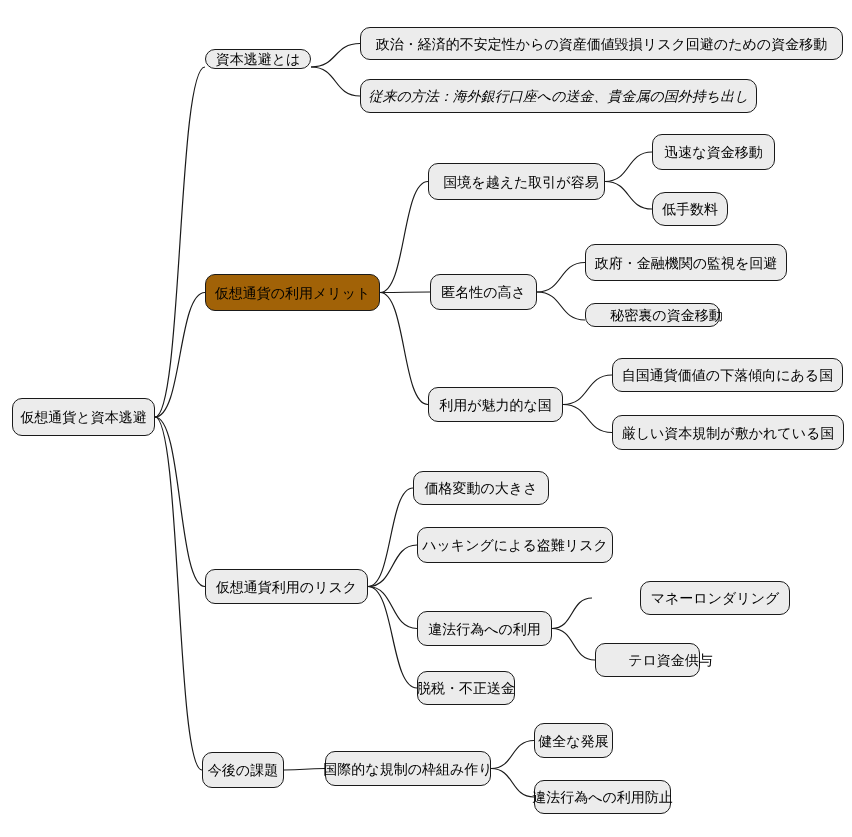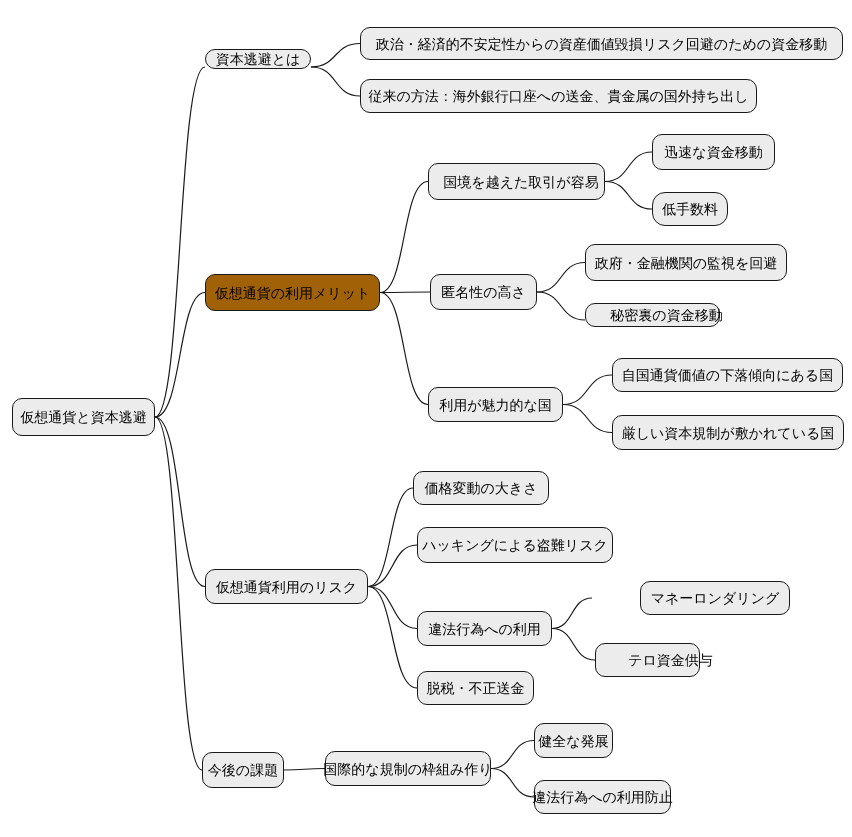--- a/index.html
+++ b/index.html
@@ -73,21 +73,21 @@
 <div class="node" style="left: 12px; top: 398px; width: 143px; height: 38px; background: rgb(236, 236, 236); border-color: rgb(26, 26, 26);">
       <span class="node-label" style="color: rgb(0, 0, 0);">仮想通貨と資本逃避</span>
     </div>
     <div class="node" style="left: 205px; top: 49px; width: 106px; height: 20px; background: rgb(236, 236, 236); border-color: rgb(26, 26, 26);">
       <span class="node-label" style="color: rgb(0, 0, 0);">資本逃避とは</span>
     </div>
     <div class="node" style="left: 360px; top: 27px; width: 483px; height: 33px; background: rgb(236, 236, 236); border-color: rgb(26, 26, 26);">
       <span class="node-label" style="color: rgb(0, 0, 0);">政治・経済的不安定性からの資産価値毀損リスク回避のための資金移動</span>
     </div>
     <div class="node" style="left: 360px; top: 79px; width: 397px; height: 34px; background: rgb(236, 236, 236); border-color: rgb(26, 26, 26);">
-      <span class="node-label" style="color: rgb(0, 0, 0);">従来の方法：海外銀行口座への送金、貴金属の国外持ち出し</span>
+      <span class="node-label" style="color: rgb(0, 0, 0); font-style: italic;">従来の方法：海外銀行口座への送金、貴金属の国外持ち出し</span>
     </div>
     <div class="node" style="left: 205px; top: 274px; width: 175px; height: 37px; background: #a16207; border-color: rgb(26, 26, 26);">
       <span class="node-label" style="color: rgb(0, 0, 0);">仮想通貨の利用メリット</span>
     </div>
     <div class="node" style="left: 428px; top: 163px; width: 177px; height: 37px; background: rgb(236, 236, 236); border-color: rgb(26, 26, 26); padding-left: 9px;">
       <span class="node-label" style="color: rgb(0, 0, 0);">国境を越えた取引が容易</span>
     </div>
     <div class="node" style="left: 652px; top: 134px; width: 123px; height: 36px; background: rgb(236, 236, 236); border-color: rgb(26, 26, 26);">
       <span class="node-label" style="color: rgb(0, 0, 0);">迅速な資金移動</span>
     </div>
@@ -123,21 +123,21 @@
     </div>
     <div class="node" style="left: 417px; top: 611px; width: 135px; height: 35px; background: rgb(236, 236, 236); border-color: rgb(26, 26, 26);">
       <span class="node-label" style="color: rgb(0, 0, 0);">違法行為への利用</span>
     </div>
     <div class="node" style="left: 592px; top: 581px; width: 150px; height: 34px; background: rgb(236, 236, 236); border-color: rgb(26, 26, 26); margin-left: 48px;">
       <span class="node-label" style="color: rgb(0, 0, 0);">マネーロンダリング</span>
     </div>
     <div class="node" style="left: 595px; top: 643px; width: 105px; height: 34px; background: rgb(236, 236, 236); border-color: rgb(26, 26, 26); padding-left: 46px;">
       <span class="node-label" style="color: rgb(0, 0, 0);">テロ資金供与</span>
     </div>
-    <div class="node" style="left: 417px; top: 671px; width: 117px; height: 34px; background: rgb(236, 236, 236); border-color: rgb(26, 26, 26);">
+    <div class="node" style="left: 417px; top: 671px; width: 98px; height: 34px; background: rgb(236, 236, 236); border-color: rgb(26, 26, 26);">
       <span class="node-label" style="color: rgb(0, 0, 0);">脱税・不正送金</span>
     </div>
     <div class="node" style="left: 202px; top: 752px; width: 82px; height: 36px; background: rgb(236, 236, 236); border-color: rgb(26, 26, 26);">
       <span class="node-label" style="color: rgb(0, 0, 0);">今後の課題</span>
     </div>
     <div class="node" style="left: 325px; top: 751px; width: 166px; height: 35px; background: rgb(236, 236, 236); border-color: rgb(26, 26, 26);">
       <span class="node-label" style="color: rgb(0, 0, 0);">国際的な規制の枠組み作り</span>
     </div>
     <div class="node" style="left: 534px; top: 723px; width: 79px; height: 35px; background: rgb(236, 236, 236); border-color: rgb(26, 26, 26);">
       <span class="node-label" style="color: rgb(0, 0, 0);">健全な発展</span>

